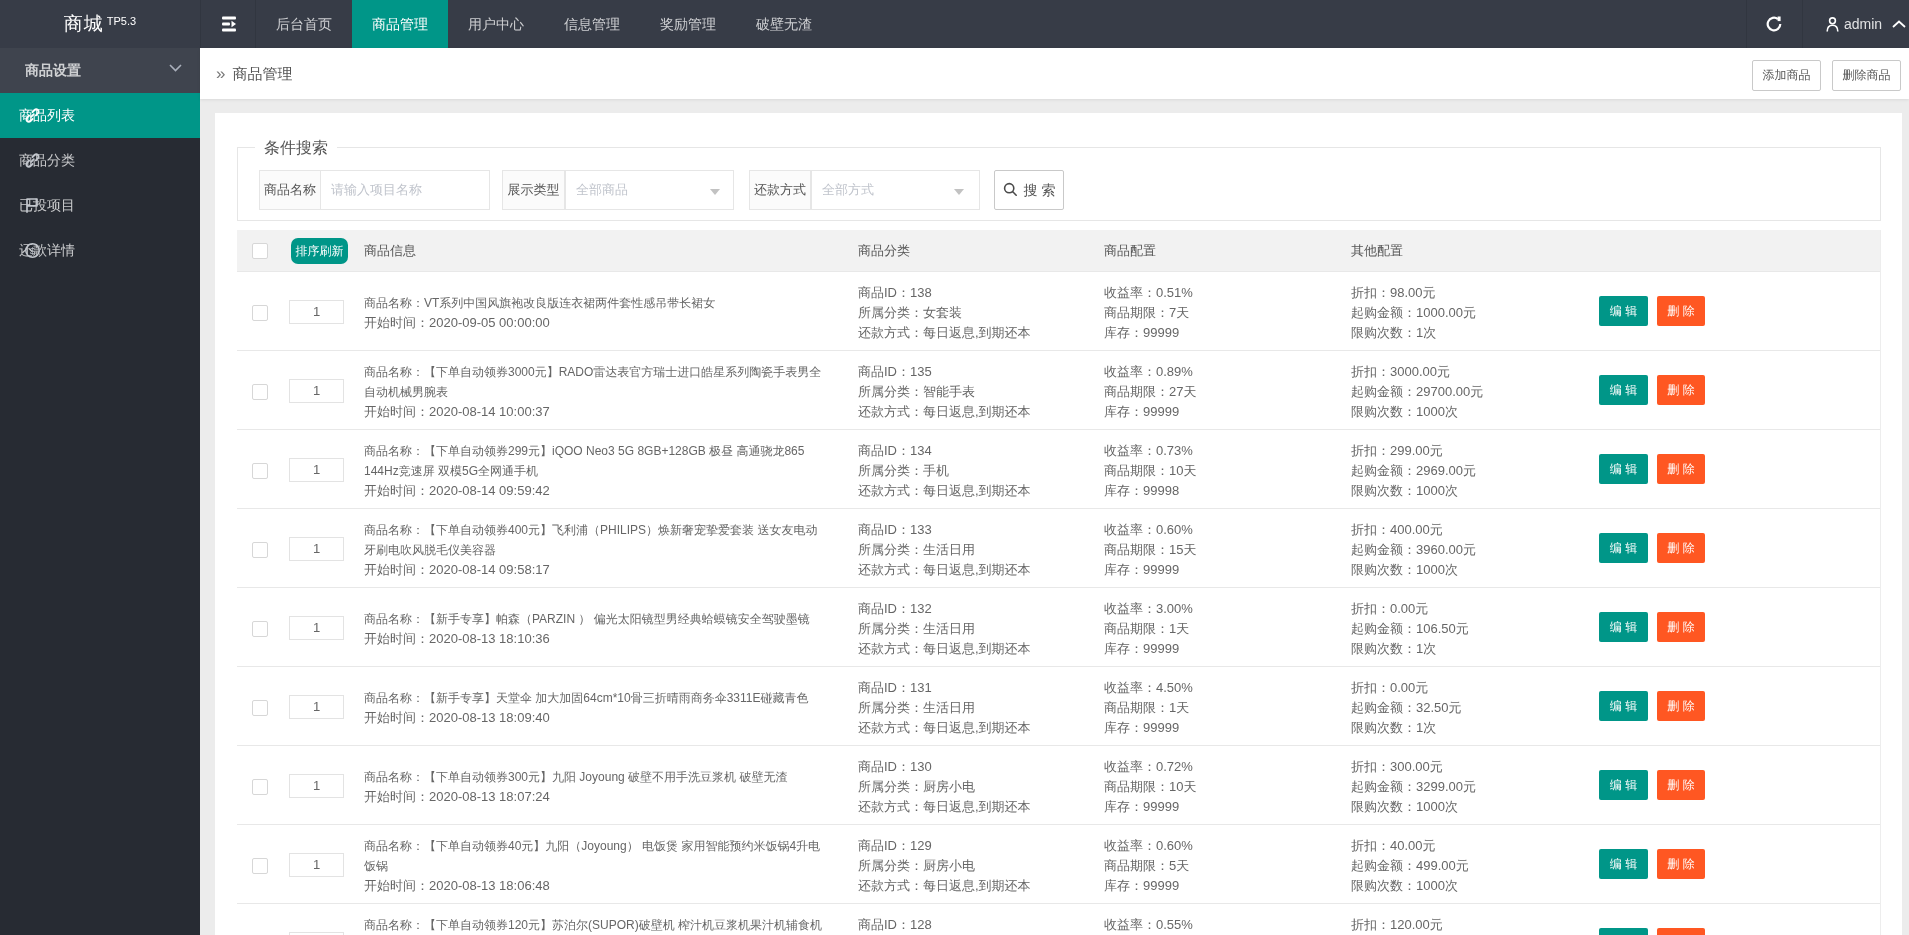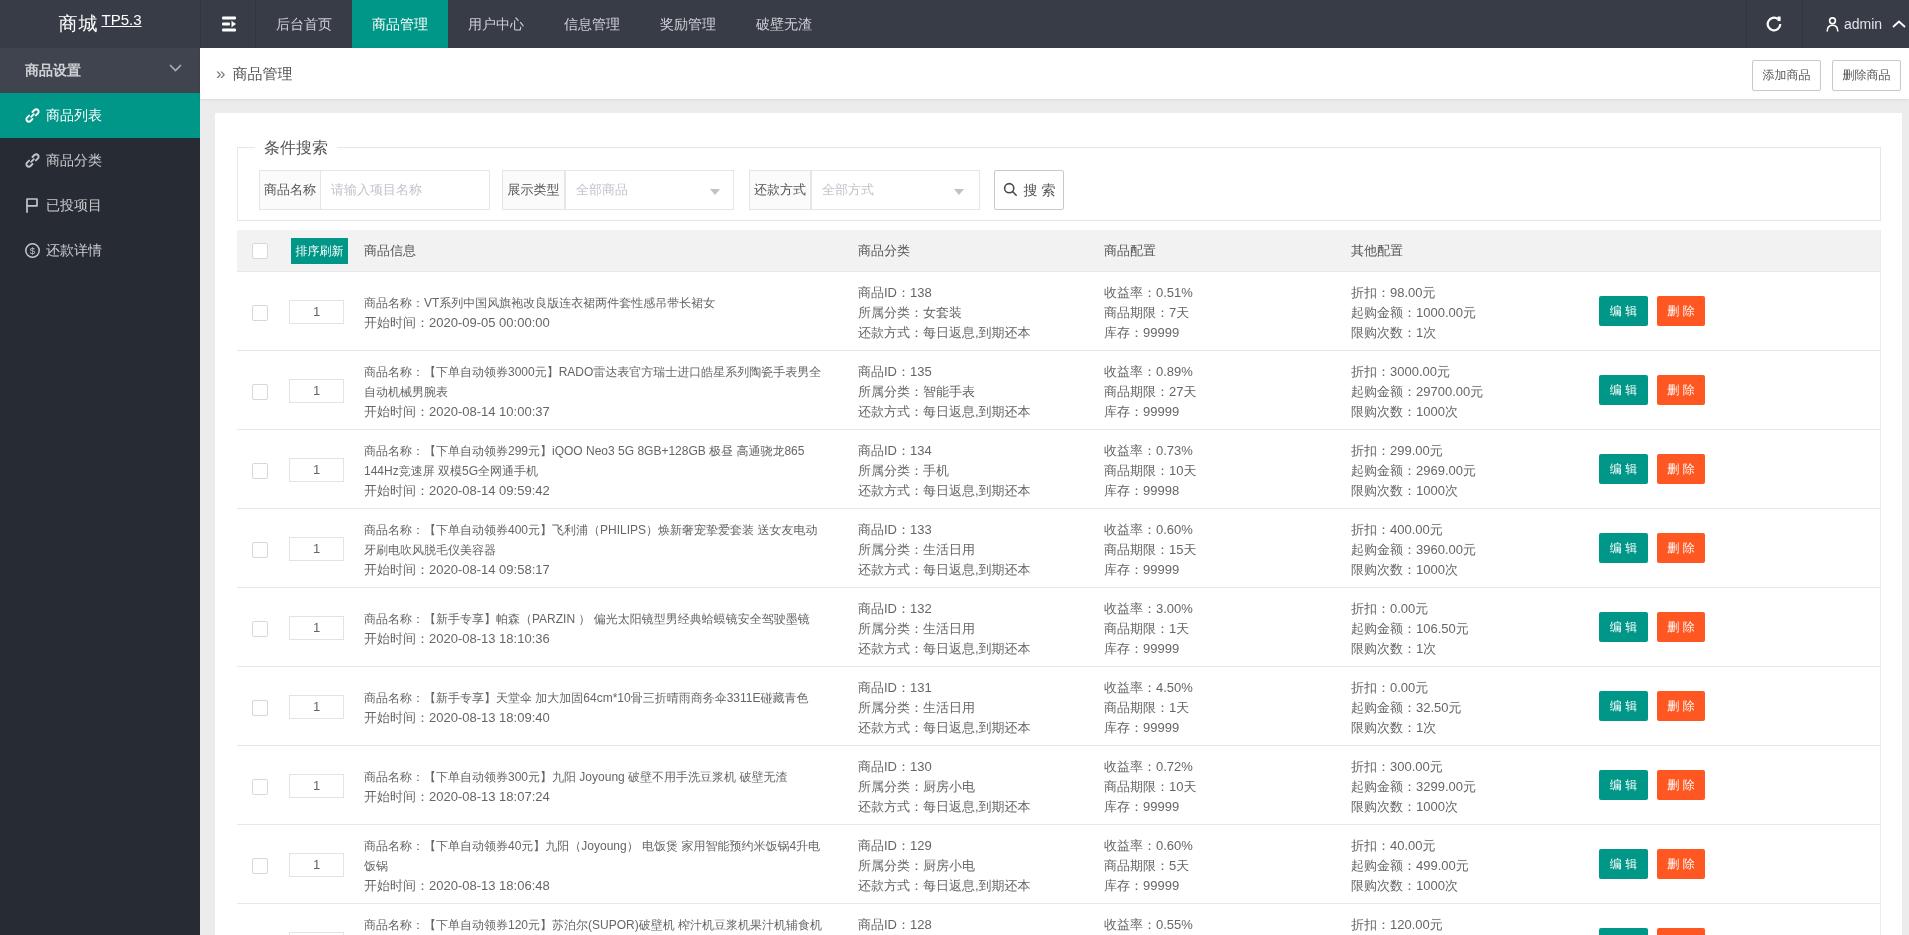--- a/index.html
+++ b/index.html
@@ -1,33 +1,33 @@
 <!DOCTYPE html>
 <html><head>
 <meta charset="utf-8">
 <style>
 * {margin:0;padding:0;box-sizing:border-box;}
 html,body {width:1909px;height:935px;overflow:hidden;font-family:"Liberation Sans",sans-serif;background:#ececec;position:relative;}
 
 #hd {position:absolute;left:0;top:0;width:1909px;height:48px;background:#373c47;}
 #logo {position:absolute;left:0;top:0;width:200px;height:48px;text-align:center;line-height:48px;color:#fff;}
 #logo b {font-size:19px;font-weight:400;letter-spacing:1px;}
-#logo i {font-style:normal;font-size:15px;position:relative;top:-5px;margin-left:3px;text-decoration:underline;}
+#logo i {font-style:normal;font-size:11px;position:relative;top:-5px;margin-left:3px;}
 #burger {position:absolute;left:200px;top:0;width:56px;height:48px;border-left:1px solid #313640;border-right:1px solid #313640;}
 #topmenu {position:absolute;left:256px;top:0;height:48px;}
 #topmenu span {display:inline-block;height:48px;line-height:48px;padding:0 20px;font-size:14px;color:rgba(255,255,255,.75);vertical-align:top;}
 #topmenu span.on {background:#009688;color:#fff;}
 .vsep {position:absolute;top:0;width:1px;height:48px;background:#313640;}
 #refresh {position:absolute;left:1746px;top:0;width:56px;height:48px;}
 #adminbox {position:absolute;left:1802px;top:0;height:48px;color:rgba(255,255,255,.85);font-size:14px;line-height:48px;}
 
 #side {position:absolute;left:0;top:48px;width:200px;height:887px;background:#272b33;}
 .sitem {position:relative;height:45px;line-height:45px;font-size:14px;}
 .shead {background:#3f444e;color:rgba(255,255,255,.75);padding-left:25px;font-weight:bold;}
-.schild {color:rgba(255,255,255,.75);padding-left:46px;}
+.schild {color:rgba(255,255,255,.75);padding-left:19px;}
 .schild.on {background:#009688;color:#fff;}
 .chev {position:absolute;right:18px;top:16px;}
 .sicon {position:absolute;left:25px;top:15px;}
 
 #crumb {position:absolute;left:200px;top:48px;width:1709px;height:51px;background:#fff;box-shadow:0 1px 3px rgba(0,0,0,.08);}
 #crumb .bc {position:absolute;left:16px;top:0;line-height:51px;font-size:15px;color:#555;}
 #crumb .bc .gg {color:#777;margin-right:7px;font-size:17px;}
 .pbtn {position:absolute;top:12px;width:69px;height:31px;background:#fff;border:1px solid #c9c9c9;border-radius:2px;text-align:center;line-height:29px;font-size:12px;color:#555;}
 
 #card {position:absolute;left:215px;top:113px;width:1687px;height:830px;background:#fff;}
@@ -38,21 +38,21 @@
 .tri {position:absolute;top:18px;width:0;height:0;border-left:5px solid transparent;border-right:5px solid transparent;border-top:6px solid #c2c2c2;}
 #searchbtn {position:absolute;left:779px;top:57px;width:70px;height:40px;border:1px solid #c9c9c9;border-radius:2px;background:#fff;text-align:center;line-height:38px;font-size:14px;color:#555;}
 
 #tbl {position:absolute;left:22px;top:117px;width:1644px;border-right:1px solid #ededed;}
 #thead {position:relative;height:42px;background:#f2f2f2;border-bottom:1px solid #e8e8e8;font-size:13px;color:#555;}
 #thead .hl {position:absolute;top:11px;line-height:20px;}
 .tr {position:relative;height:79px;border-bottom:1px solid #e8e8e8;}
 .cb {position:absolute;left:15px;width:16px;height:16px;background:#fff;border:1px solid #d7d7d7;border-radius:2px;}
 #thead .cb {top:13px;}
 .numin {position:absolute;left:52px;top:28px;width:55px;height:24px;border:1px solid #e3e3e3;text-align:center;line-height:22px;font-size:13px;color:#666;}
-.sortbtn {position:absolute;left:54px;top:8px;width:57px;height:26px;background:#009688;border-radius:0;color:#fff;font-size:12px;text-align:center;line-height:26px;}
+.sortbtn {position:absolute;left:54px;top:8px;width:57px;height:26px;background:#009688;border-radius:7px;color:#fff;font-size:12px;text-align:center;line-height:26px;}
 .c {position:absolute;font-size:13px;line-height:20px;color:#666;}
 .c1 {left:127px;width:520px;}
 .tt {font-size:12px;}
 .c2 {left:621px;top:11px;}
 .c3 {left:867px;top:11px;}
 .c4 {left:1114px;top:11px;}
 .btn {position:absolute;top:24px;width:49px;height:30px;border-radius:2px;color:#fff;font-size:12px;text-align:center;line-height:30px;}
 .edit {left:1362px;background:#009688;}
 .del {left:1420px;width:48px;background:#ff5722;}
 </style>

